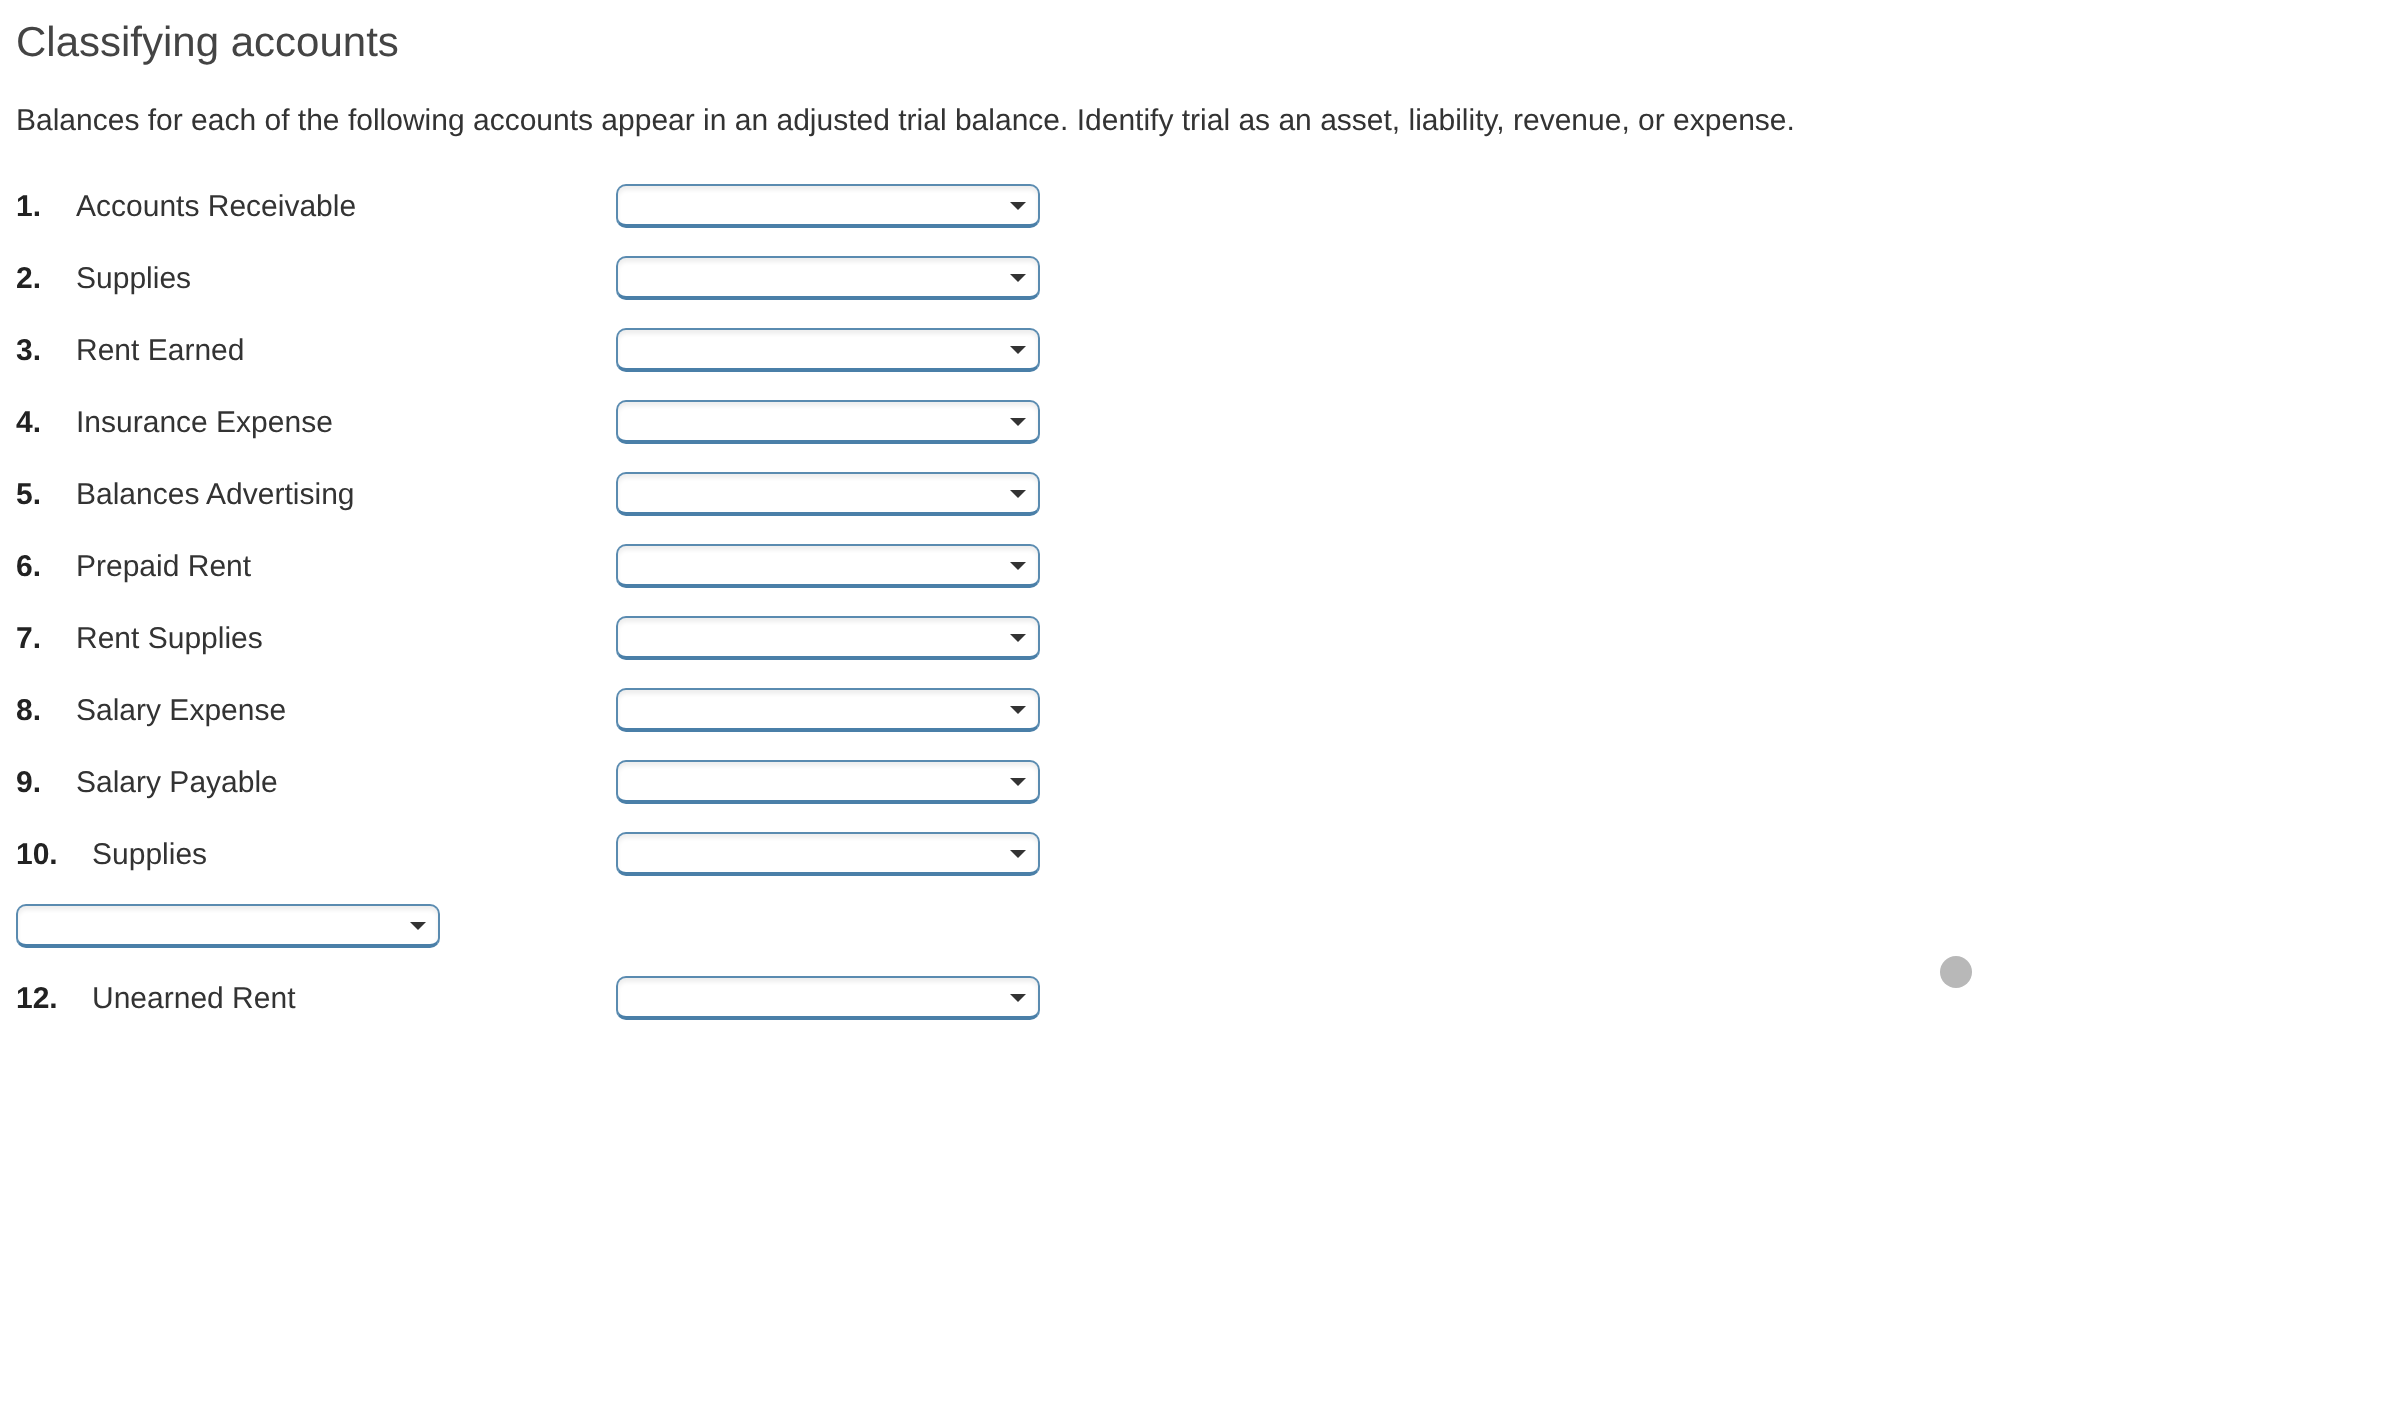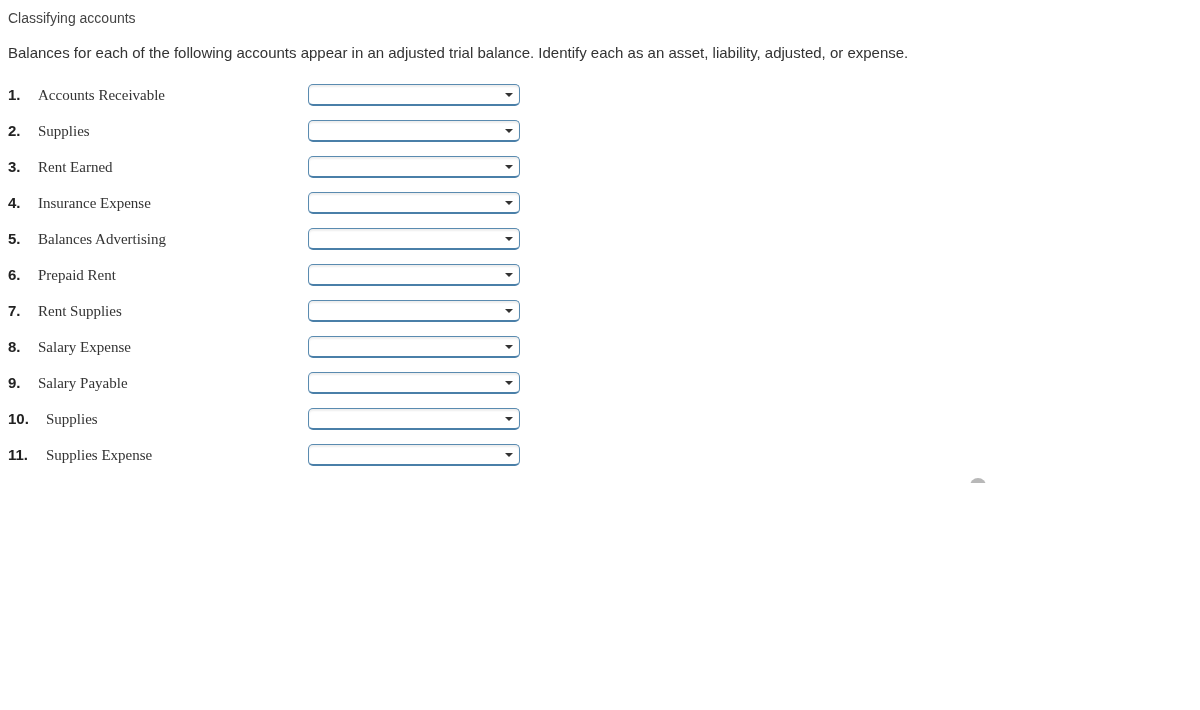--- a/index.html
+++ b/index.html
@@ -9,21 +9,21 @@
     }
     body {
       font-family: Verdana, Geneva, sans-serif;
       font-size: 15px;
       color: #333;
       background: #fff;
       padding: 10px 8px;
       width: 1200px;
     }
     .title {
-      font-size: 14px;
+      font-size: 21px;
       color: #444;
       margin-bottom: 18px;
     }
     .instructions {
       font-size: 15px;
       color: #333;
       margin-bottom: 16px;
     }
     .rows {
       display: flex;
@@ -44,21 +44,20 @@
       color: #222;
       margin-right: 6px;
       min-width: 24px;
       text-align: left;
     }
     .num.wide {
       min-width: 32px;
     }
     .label {
       color: #333;
-      font-family: Liberation Serif, serif;
     }
     .select-wrap {
       position: relative;
       width: 212px;
       height: 22px;
     }
     .select-input {
       width: 100%;
       height: 100%;
       border: 1px solid #5a8bb0;
@@ -94,21 +93,21 @@
       position: relative;
     }
   </style>
 </head>
 <body>
 
 <div class="page-wrap">
 
   <div class="title">Classifying accounts</div>
 
-  <div class="instructions">Balances for each of the following accounts appear in an adjusted trial balance. Identify each as an asset, liability, adjusted, or expense.</div>
+  <div class="instructions">Balances for each of the following accounts appear in an adjusted trial balance. Identify trial as an asset, liability, revenue, or expense.</div>
 
   <div class="rows">
 
     <div class="row">
       <div class="label-col">
         <span class="num">1.</span>
         <span class="label">Accounts Receivable</span>
       </div>
       <div class="select-wrap">
         <div class="select-input"></div>
@@ -249,32 +248,42 @@
         <div class="select-input"></div>
         <span class="select-arrow">
           <svg width="10" height="6" viewBox="0 0 10 6">
               <path d="M1 1 L5 5 L9 1 Z" fill="#333"></path>
             </svg>
         </span>
       </div>
     </div>
 
     <div class="row">
-      <div class="label-col">
-        <span class="num wide">11.</span>
-        <span class="label">Supplies Expense</span>
-      </div>
-      <div class="select-wrap">
-        <div class="select-input"></div>
-        <span class="select-arrow">
-          <svg width="10" height="6" viewBox="0 0 10 6">
-              <path d="M1 1 L5 5 L9 1 Z" fill="#333"></path>
-            </svg>
-        </span>
-      </div>
-    </div>
-
+      <div class="select-wrap">
+        <div class="select-input"></div>
+        <span class="select-arrow">
+          <svg width="10" height="6" viewBox="0 0 10 6">
+              <path d="M1 1 L5 5 L9 1 Z" fill="#333"></path>
+            </svg>
+        </span>
+      </div>
+    </div>
+
+    <div class="row">
+      <div class="label-col">
+        <span class="num wide">12.</span>
+        <span class="label">Unearned Rent</span>
+      </div>
+      <div class="select-wrap">
+        <div class="select-input"></div>
+        <span class="select-arrow">
+          <svg width="10" height="6" viewBox="0 0 10 6">
+              <path d="M1 1 L5 5 L9 1 Z" fill="#333"></path>
+            </svg>
+        </span>
+      </div>
+    </div>
 
   </div>
 
   <div class="dot"></div>
 
 </div>
 
 </body></html>

